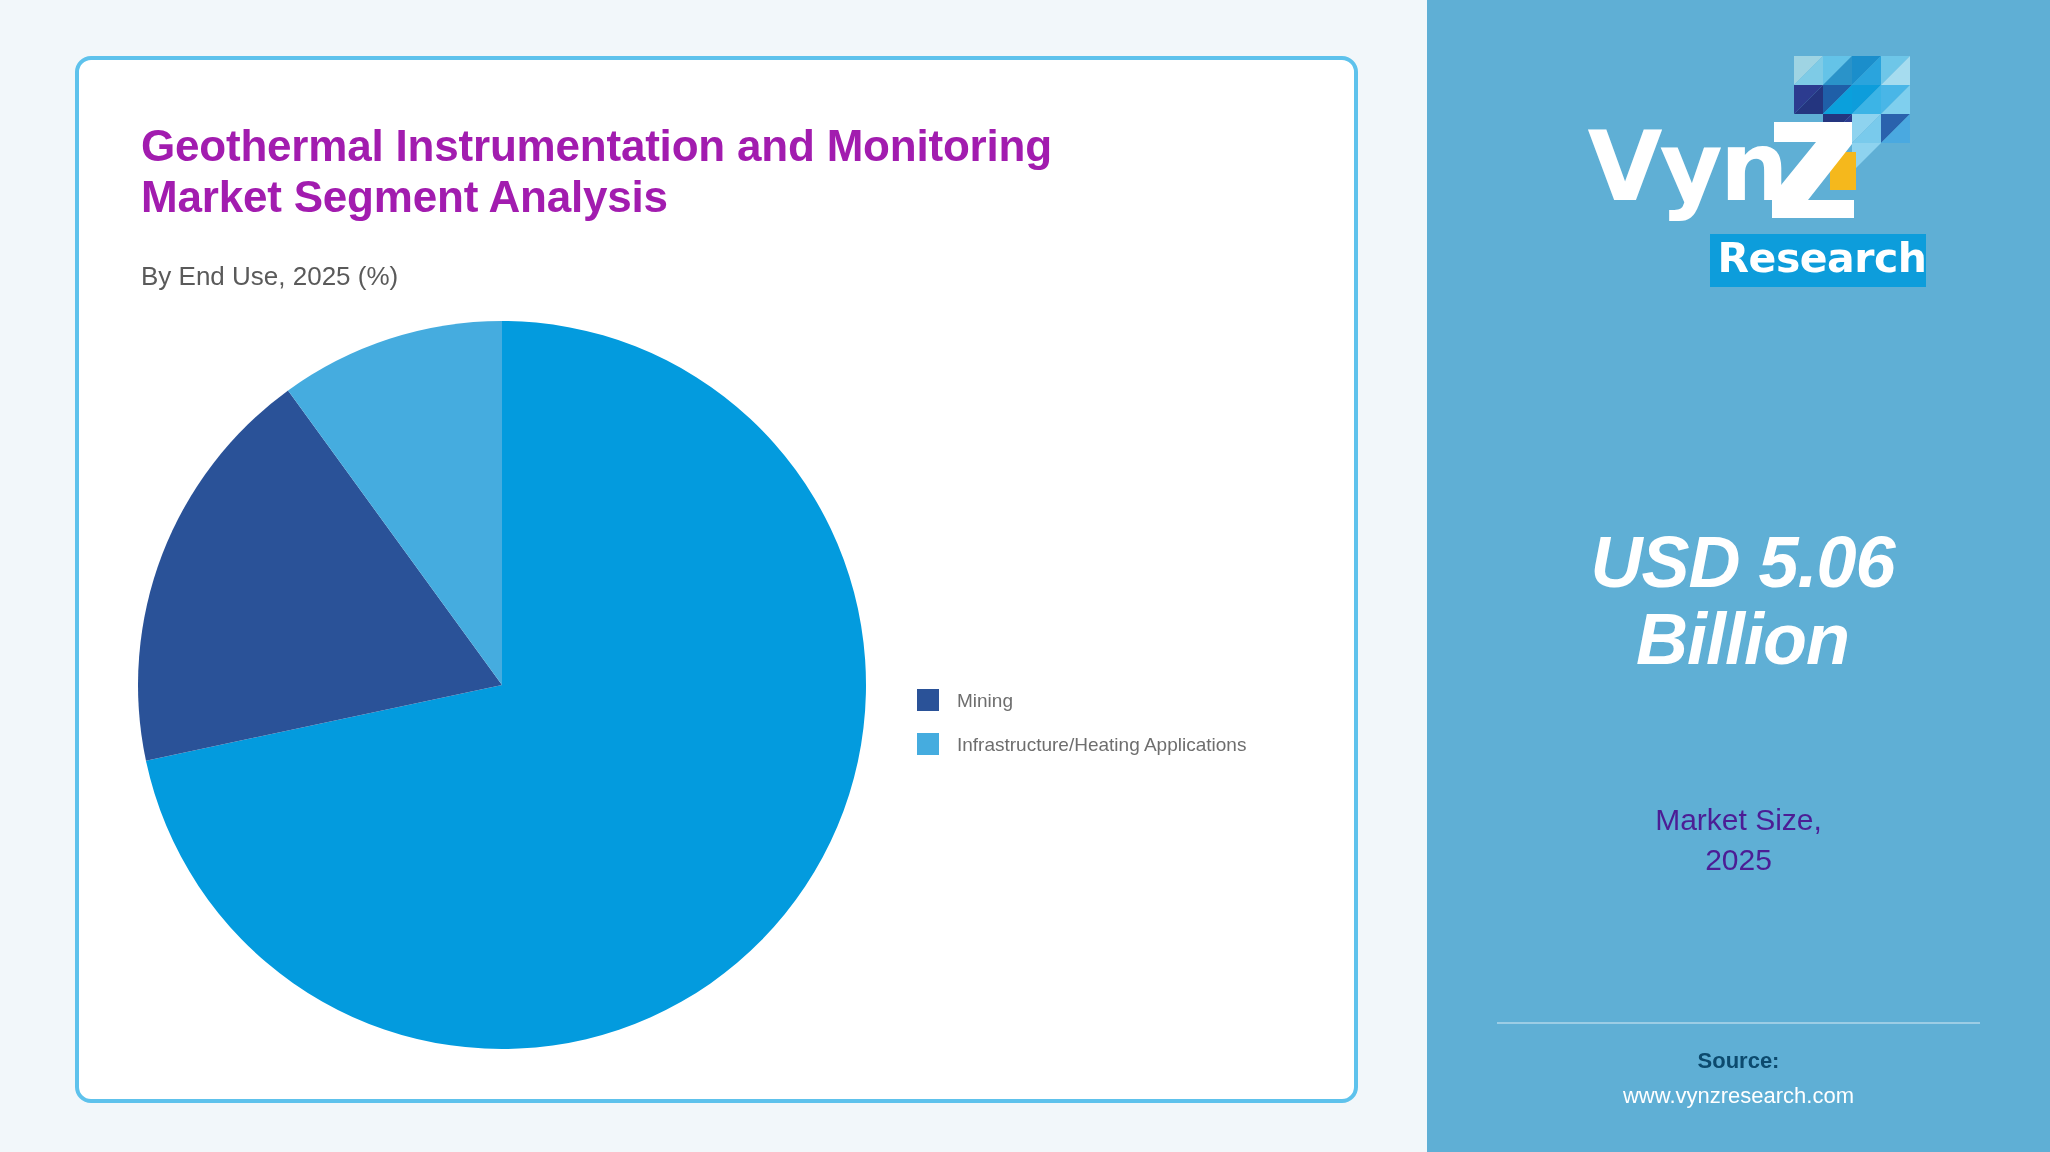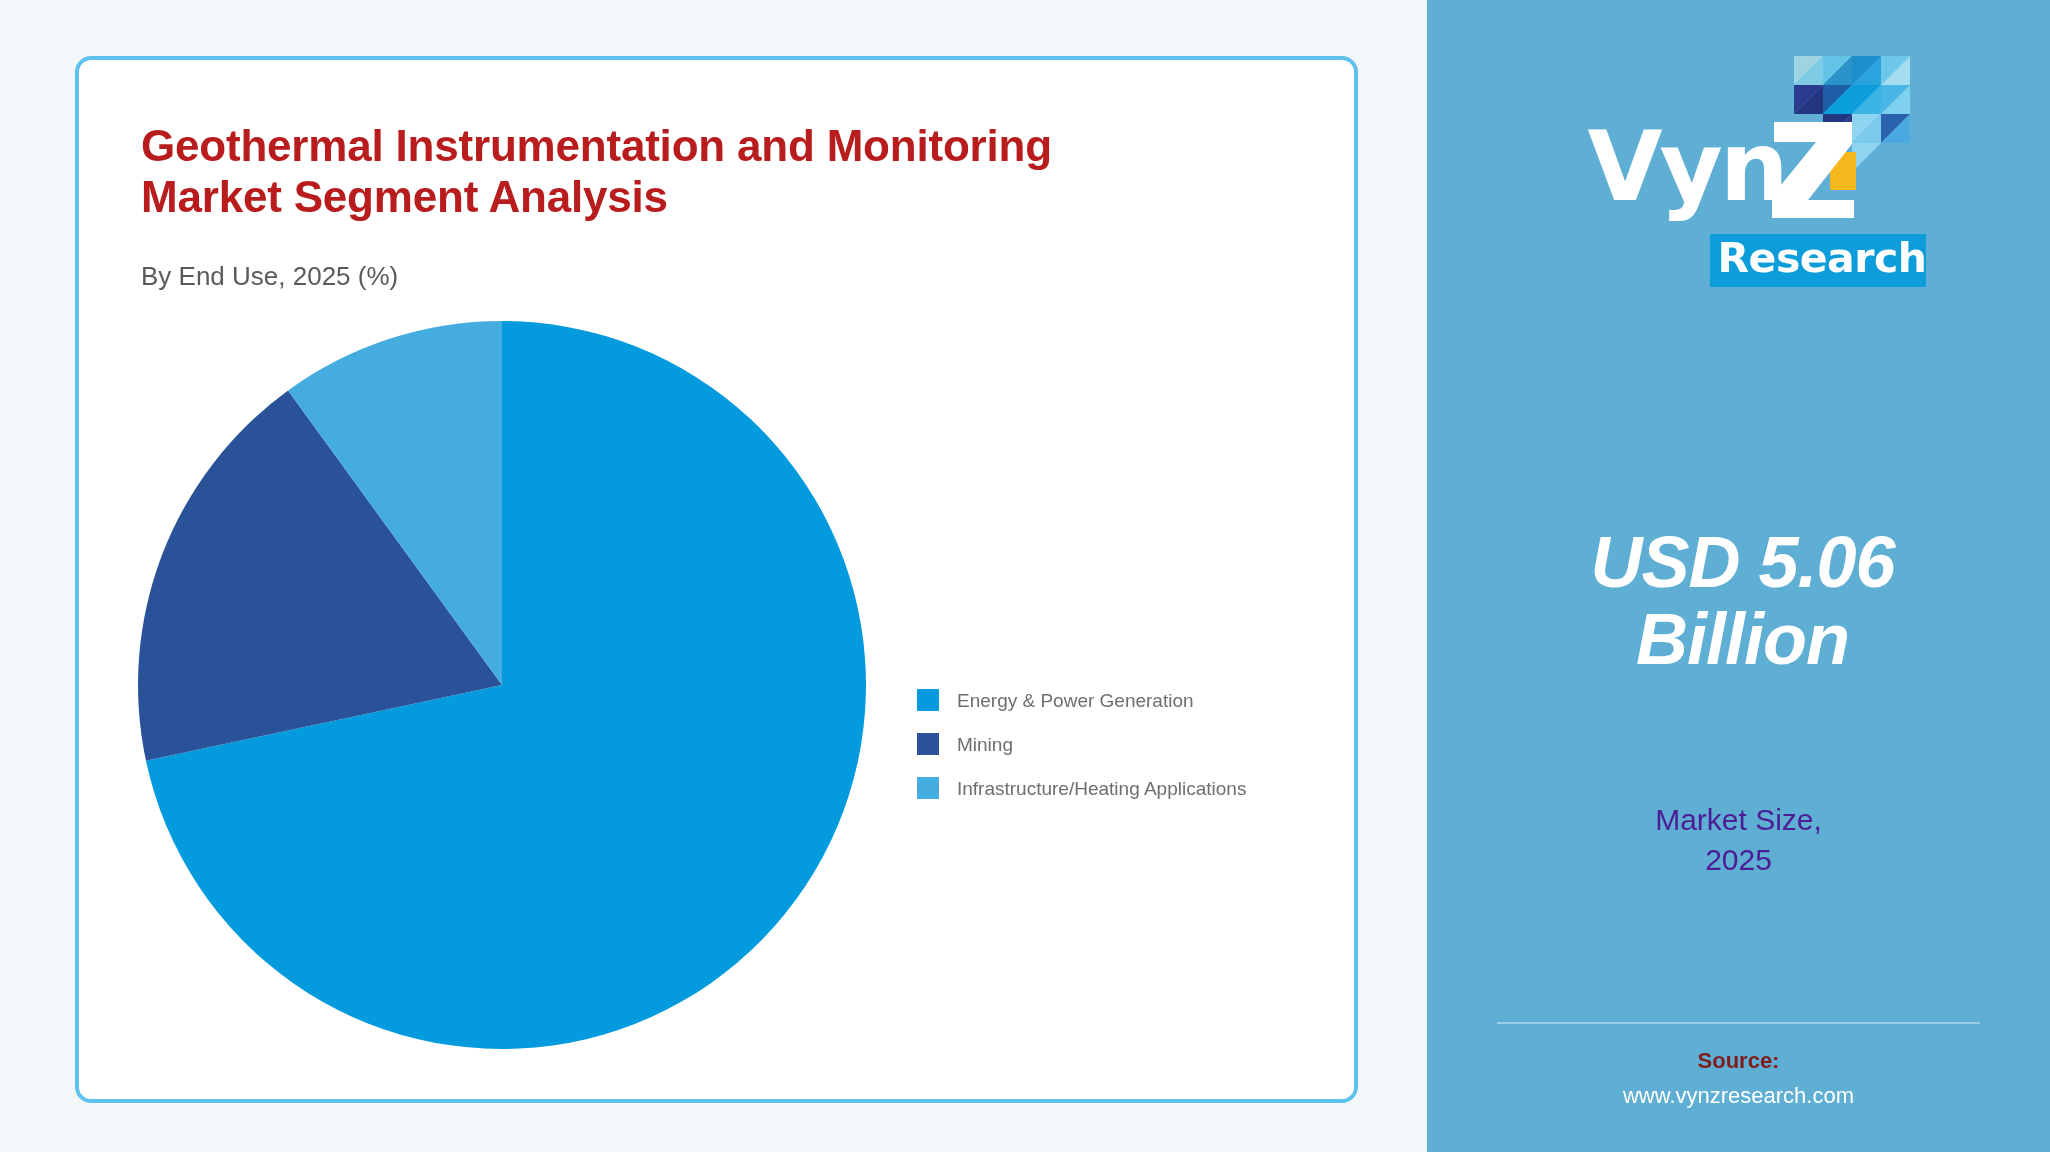--- a/index.html
+++ b/index.html
@@ -33,21 +33,21 @@
     box-sizing: border-box;
   }
   .chart-title {
     position: absolute;
     left: 62px;
     top: 60px;
     width: 1050px;
     font-size: 44px;
     font-weight: bold;
     line-height: 1.17;
-    color: #b91c1c;
+    color: #a21caf;
     letter-spacing: -0.2px;
   }
   .chart-subtitle {
     position: absolute;
     left: 62px;
     top: 201px;
     font-size: 26px;
     color: #5a5a5a;
     font-weight: normal;
   }
@@ -192,21 +192,21 @@
     width: 483px;
     height: 2px;
     background: rgba(255,255,255,0.38);
   }
   .source-label {
     position: absolute;
     left: 40px;
     top: 1048px;
     width: 543px;
     text-align: center;
-    color: #7f1d1d;
+    color: #0c4a6e;
     font-size: 22px;
     font-weight: bold;
   }
   .source-url {
     position: absolute;
     left: 40px;
     top: 1083px;
     width: 543px;
     text-align: center;
     color: #ffffff;
@@ -229,24 +229,20 @@
         <g id="pie-slices">
             <path d="M 365 365 L 365 1 A 364 364 0 1 1 8.95427333289473 440.6798554576644 Z" fill="#039bde"></path>
             <path d="M 365 365 L 8.95427333289473 440.6798554576644 A 364 364 0 0 1 151.04616816553974 70.51781404751915 Z" fill="#2a5298"></path>
             <path d="M 365 365 L 151.04616816553974 70.51781404751915 A 364 364 0 0 1 364.99999999999994 1 Z" fill="#45acdf"></path>
           </g>
       </svg>
     </div>
 
     <div class="legend">
       <div class="legend-item">
-        <span class="legend-swatch" style="background: rgb(3, 155, 222);"></span>
-        <span class="legend-label">Energy &amp; Power Generation</span>
-      </div>
-      <div class="legend-item">
         <span class="legend-swatch" style="background: rgb(42, 82, 152);"></span>
         <span class="legend-label">Mining</span>
       </div>
       <div class="legend-item">
         <span class="legend-swatch" style="background: rgb(69, 172, 223);"></span>
         <span class="legend-label">Infrastructure/Heating Applications</span>
       </div>
     </div>
   </div>
 

